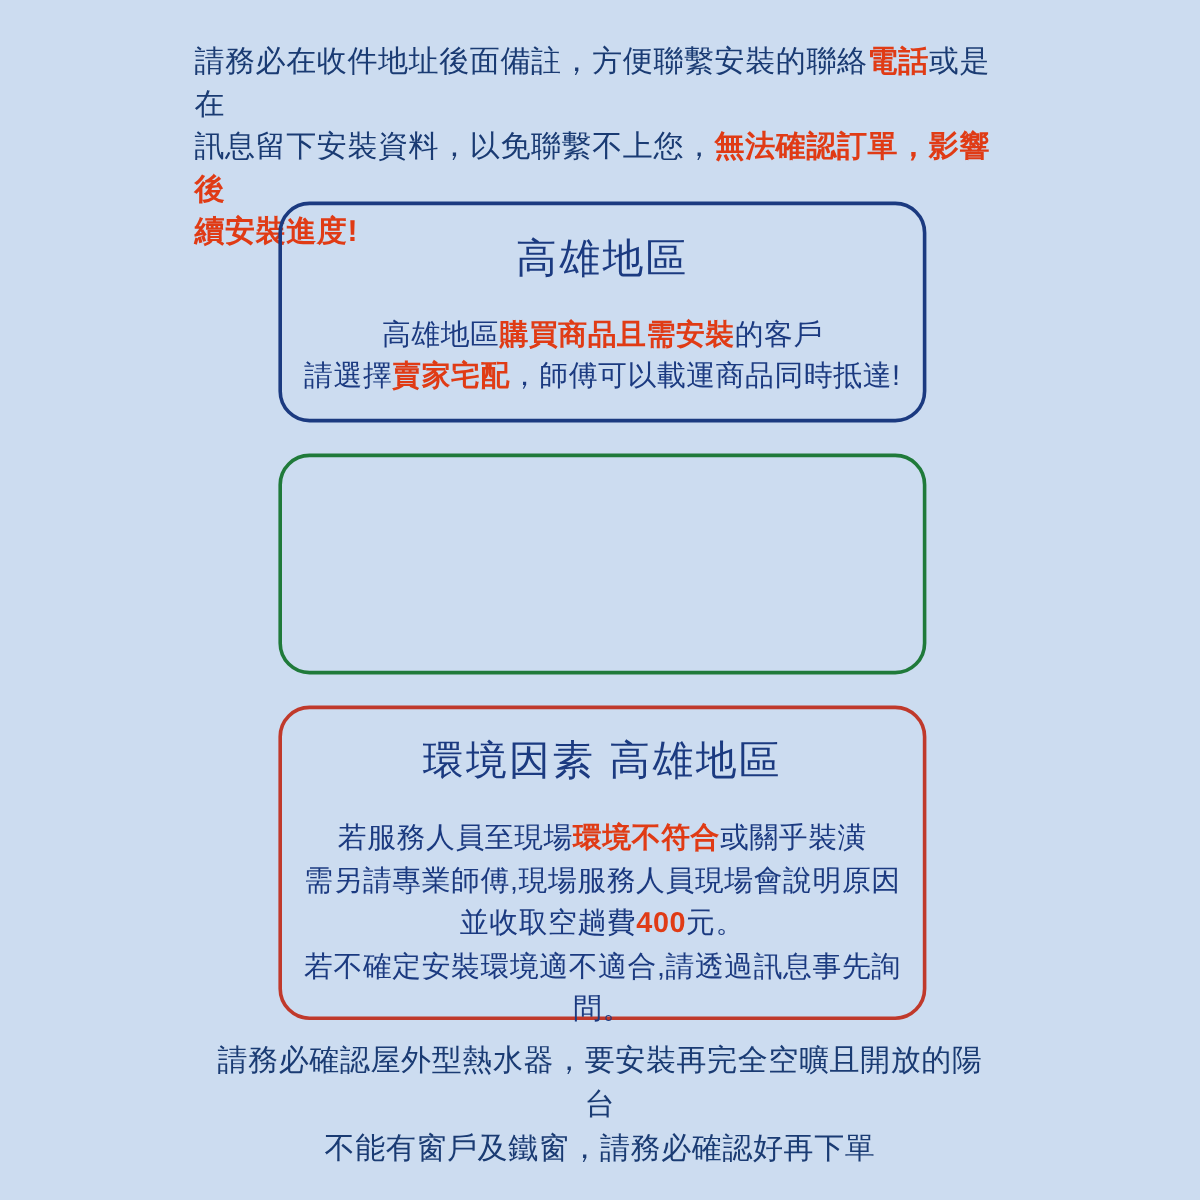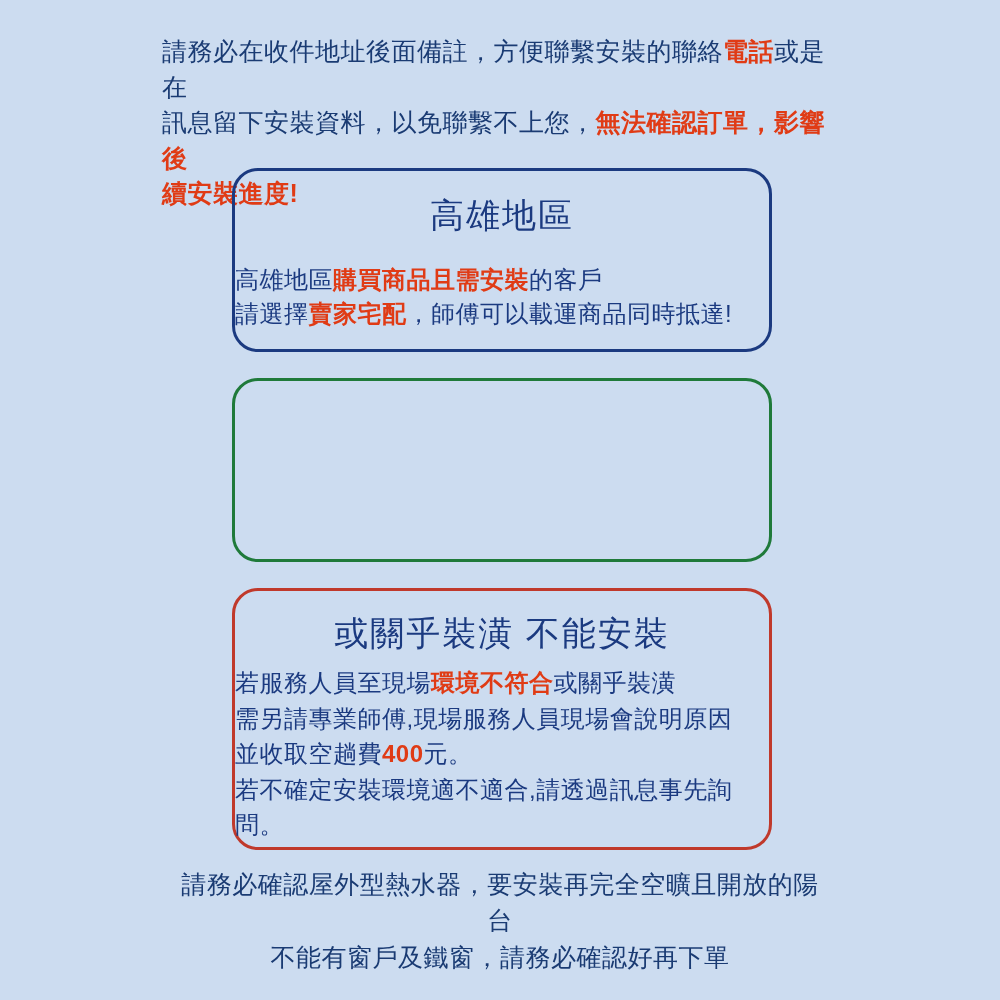--- a/index.html
+++ b/index.html
@@ -41,20 +41,21 @@
     border-radius: 26px;
     background: transparent;
   }
   .box-title {
     text-align: center;
     font-size: 34px;
     font-weight: 500;
     letter-spacing: 2px;
   }
   .box-body {
+    text-align: center;
     font-size: 24px;
     line-height: 1.42;
     letter-spacing: 0.5px;
   }
   
   #box-kaohsiung {
     left: 232px;
     top: 168px;
     width: 540px;
     height: 184px;
@@ -90,21 +91,21 @@
     top: 588px;
     width: 540px;
     height: 262px;
     border-color: #c0392b;
   }
   #box-environment .box-title {
     margin-top: 20px;
     color: #1b3a80;
   }
   #box-environment .box-body {
-    margin-top: 8px;
+    margin-top: 24px;
     color: #1b3a80;
     line-height: 1.48;
   }
   .notice-bottom {
     position: absolute;
     left: 176px;
     top: 866px;
     width: 648px;
     text-align: center;
     font-size: 25px;
@@ -133,21 +134,21 @@
     <div class="box-body">
       <span>高雄地區</span><span class="hl-strong">購買商品且需安裝</span><span>的客戶</span><br>
       <span>請選擇</span><span class="hl-strong">賣家宅配</span><span>，師傅可以載運商品同時抵達!</span>
     </div>
   </div>
 
   <div class="box" id="box-outside">
   </div>
 
   <div class="box" id="box-environment">
-    <div class="box-title">或關乎裝潢 不能安裝</div>
+    <div class="box-title">環境因素 高雄地區</div>
     <div class="box-body">
       <span>若服務人員至現場</span><span class="hl-strong">環境不符合</span><span>或關乎裝潢</span><br>
       <span>需另請專業師傅,現場服務人員現場會說明原因</span><br>
       <span>並收取空趟費</span><span class="hl-strong">400</span><span>元。</span><br>
       <span>若不確定安裝環境適不適合,請透過訊息事先詢問。</span><br>
     </div>
   </div>
 
   <div class="notice-bottom">
     <span>請務必確認屋外型熱水器，要安裝再完全空曠且開放的陽台</span><br>

